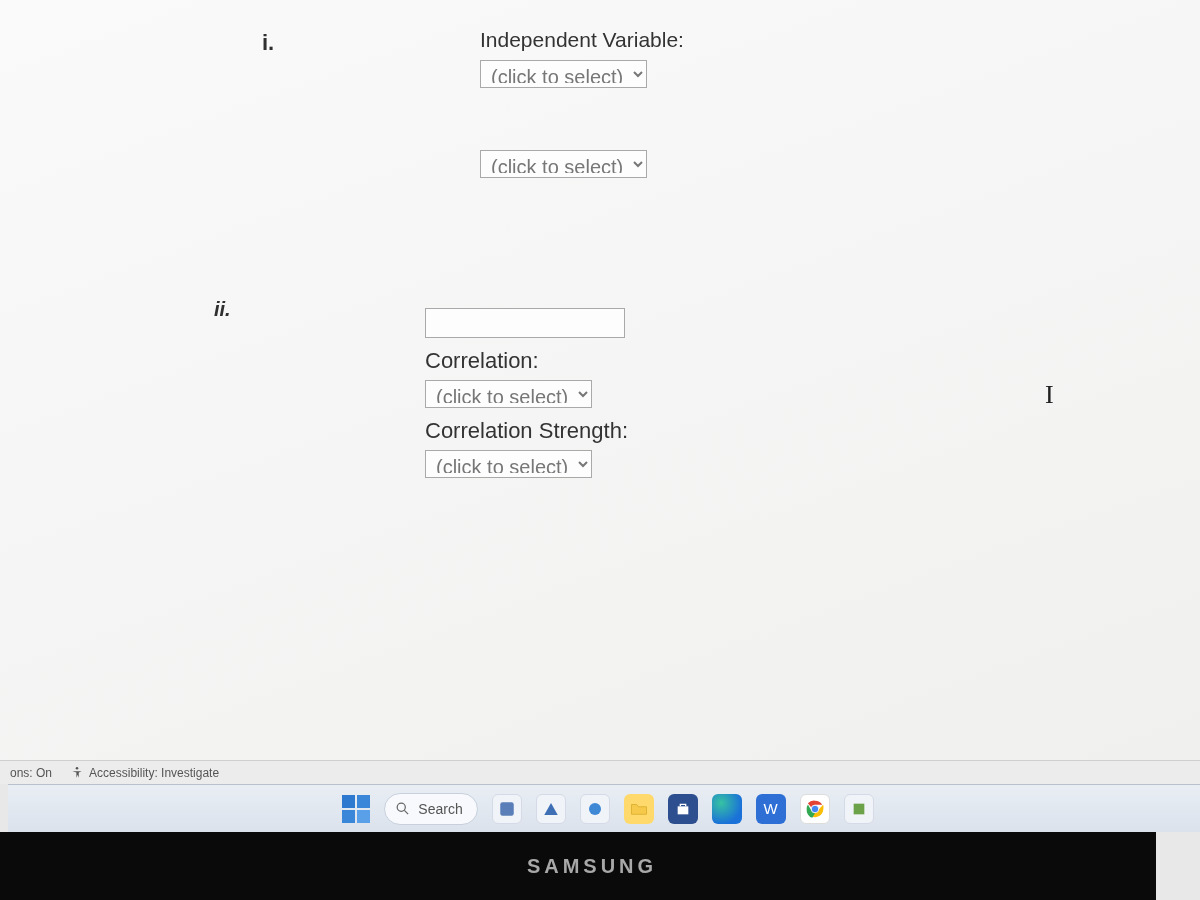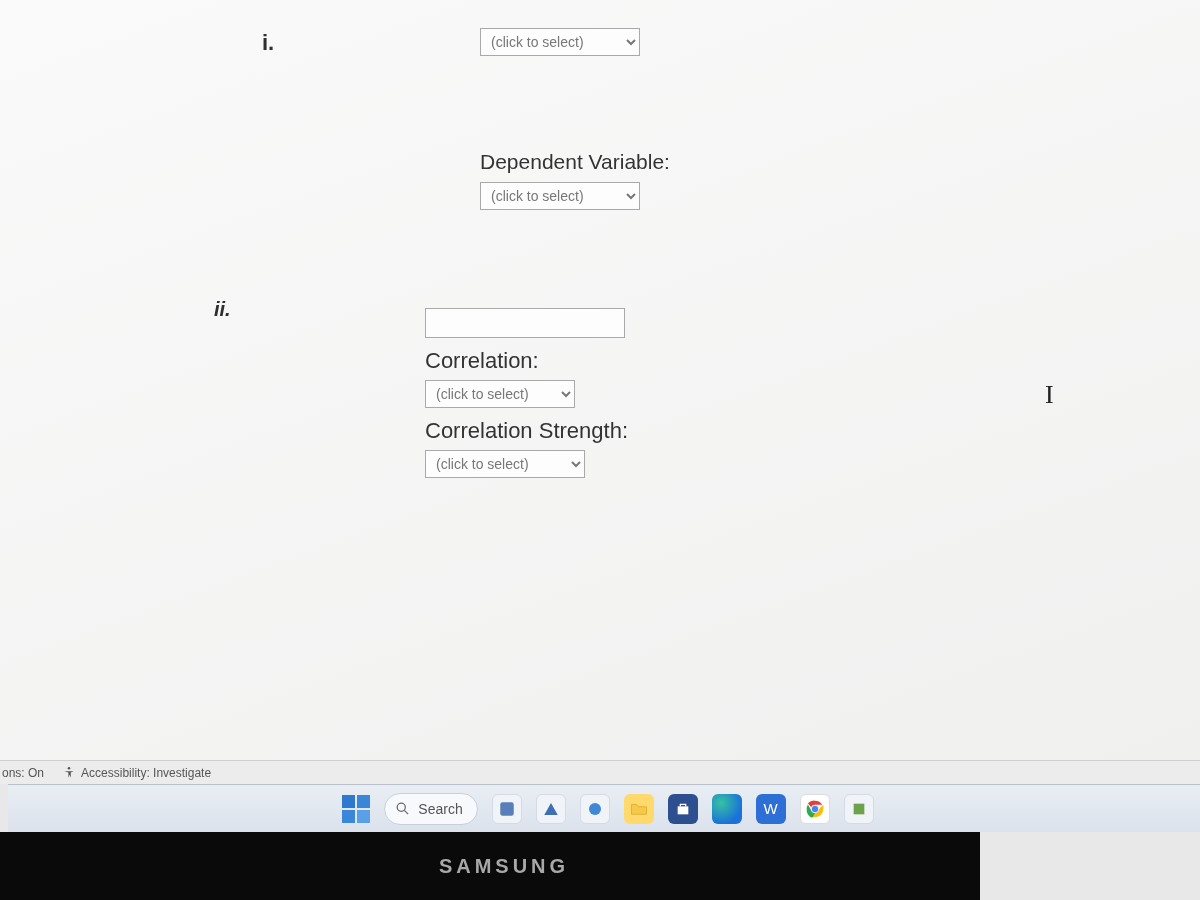--- a/index.html
+++ b/index.html
@@ -33,21 +33,21 @@
       color: #555;
       margin-top: 8px;
     }
     .sublabel {
       font-size: 22px;
       color: #333;
       margin-top: 10px;
       margin-bottom: 6px;
     }
     select.select {
-      font-size: 14px;
+      font-size: 20px;
       color: #777;
       padding: 4px 6px;
       border: 1px solid #a9a9a9;
       background: #fdfdfd;
       min-width: 160px;
       height: 28px;
     }
     input.numbox {
       font-size: 15px;
       border: 1px solid #a9a9a9;
@@ -63,21 +63,21 @@
     .status-strip {
       position: absolute;
       left: 0; top: 760px;
       width: 1200px; height: 24px;
       background: #ececec;
       border-top: 1px solid #cfcfcf;
       display: flex;
       align-items: center;
       font-size: 12px;
       color: #555;
-      padding-left: 2px;
+      padding-left: 10px;
       gap: 18px;
     }
     .status-item { display: flex; align-items: center; gap: 5px; }
     .acc-icon { width: 14px; height: 14px; }
     
     .taskbar {
       position: absolute;
       left: 8px; top: 784px;
       width: 1200px; height: 48px;
       background: linear-gradient(#e9eef4, #dbe2ec);
@@ -118,21 +118,21 @@
     }
     .tb-generic { background: #f0f3f8; border:1px solid #d4dbe6; }
     .tb-blue   { background: #2e6fd6; color:#fff; }
     .tb-folder { background: #ffd96b; }
     .tb-edge   { background: radial-gradient(circle at 30% 30%, #36c2a2, #1a72d8 70%); }
     .tb-store  { background: #2d4e8f; color:#fff; }
     .tb-chrome { background: #fff; border:1px solid #ddd; }
     .bezel {
       position: absolute;
       left: 0; top: 832px;
-      width: 980px; height: 68px;
+      width: 1156px; height: 68px;
       background: #0a0a0a;
       color: #a8a8a8;
       display: flex;
       align-items: center;
       justify-content: center;
       font-family: Arial, sans-serif;
       font-weight: 700;
       letter-spacing: 4px;
       font-size: 20px;
       padding-left: 28px;
@@ -145,27 +145,27 @@
     }
   </style>
 </head>
 <body>
 
 <div class="page">
 
   <div class="marker" style="left:262px; top:30px;">i.</div>
 
   <div class="block" style="left:480px; top:28px;">
+    <div class="label">Independent Variable:</div>
     <select class="select">
       <option>(click to select)</option>
     </select>
   </div>
 
   <div class="block" style="left:480px; top:150px;">
-    <div class="label">Dependent Variable:</div>
     <select class="select">
       <option>(click to select)</option>
     </select>
   </div>
 
   <div class="marker" style="left:214px; top:298px; font-size:20px;font-style:italic;">ii.</div>
 
   <div class="block" style="left:425px; top:296px;">
     <div style="height:12px;"></div>
     <input type="number" step="0.001" class="numbox" style="">

